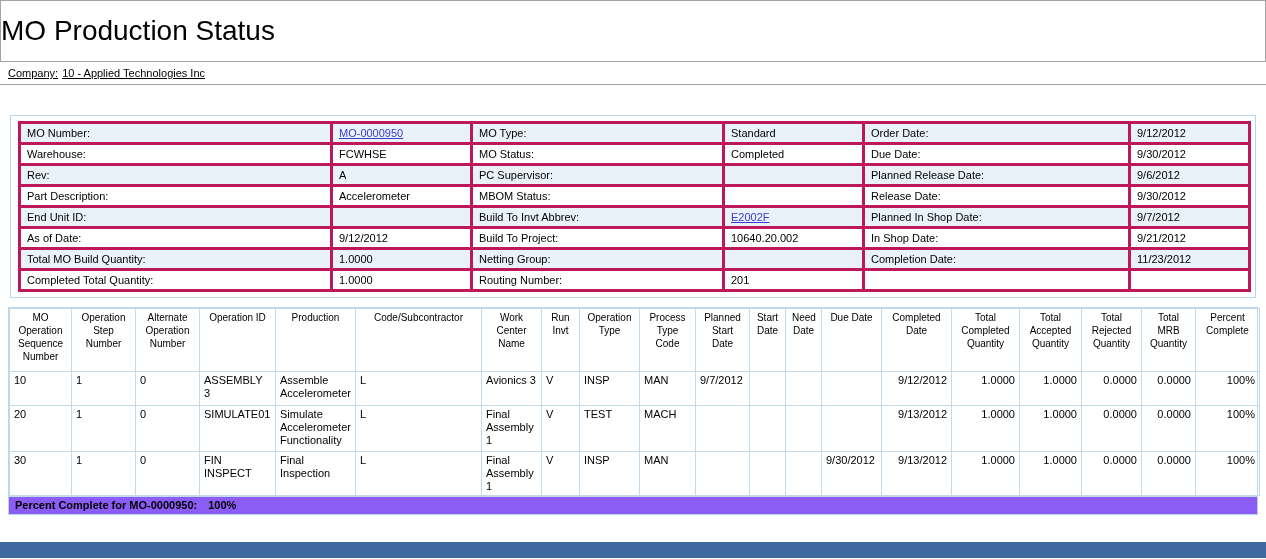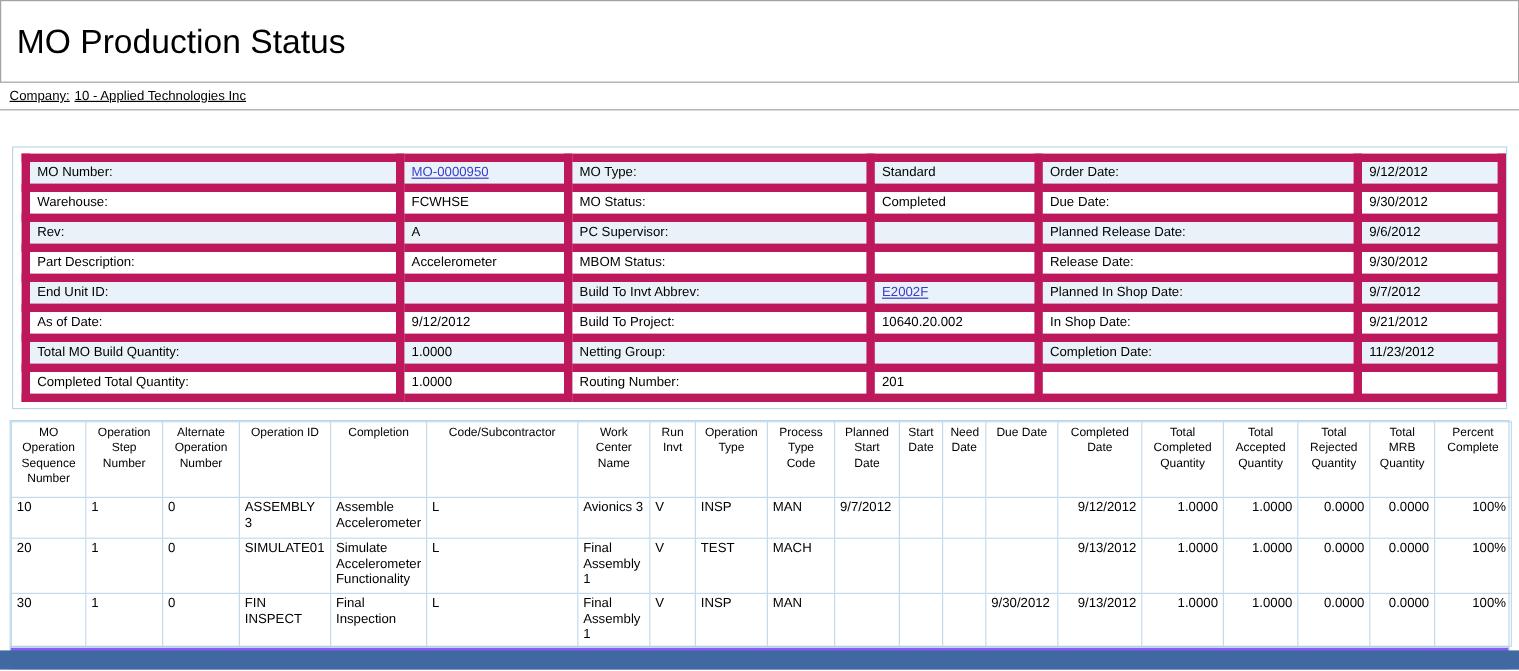--- a/index.html
+++ b/index.html
@@ -6,43 +6,42 @@
   body {
     width: 1266px; height: 559px;
     background: #ffffff;
     font-family: "Liberation Sans", sans-serif;
     font-size: 11px; color: #000;
     position: relative; overflow: hidden;
   }
 
   
   .title-bar {
-    height: 69px; box-sizing: border-box;
+    height: 62px; box-sizing: border-box;
     border: 1px solid #a3a3a3;
     display: flex; align-items: center;
-    padding-left: 13px;
   }
   .title-bar h1 { margin: 0; font-size: 28px; font-weight: 400; }
 
   .company-bar {
     height: 23px; box-sizing: border-box;
     border-bottom: 1px solid #a3a3a3;
     display: flex; align-items: center;
     padding-left: 8px; gap: 4px; text-decoration: underline;
   }
 
   
   .details-panel {
     margin: 30px 10px 0 10px;
     border: 1px solid #b9d7ea;
     padding: 5px 7px;
   }
   .details-table { width: 100%; border-collapse: collapse; table-layout: fixed; }
   .details-table td {
-    border: 7px solid #be185d;
+    border: 3px solid #be185d;
     height: 18px; padding: 0 6px;
     white-space: nowrap; overflow: hidden;
     vertical-align: middle;
   }
   .details-table tr:nth-child(odd) td { background: #e9f2f9; }
   a.link { color: #3b3bd1; text-decoration: underline; cursor: pointer; }
 
   
   .ops-panel { margin: 9px 8px 0 8px; border: 1px solid #b9d7ea; }
   .ops-table { width: 100%; border-collapse: collapse; table-layout: fixed; }
@@ -190,21 +189,21 @@
         <col style="width:60px">
         <col style="width:54px">
         <col style="width:64px">
     </colgroup>
     <thead>
       <tr>
         <th>MO Operation Sequence Number</th>
         <th>Operation Step Number</th>
         <th>Alternate Operation Number</th>
         <th>Operation ID</th>
-        <th>Completion</th>
+        <th>Production</th>
         <th>Code/Subcontractor</th>
         <th>Work Center Name</th>
         <th>Run Invt</th>
         <th>Operation Type</th>
         <th>Process Type Code</th>
         <th>Planned Start Date</th>
         <th>Start Date</th>
         <th>Need Date</th>
         <th>Due Date</th>
         <th>Completed Date</th>

